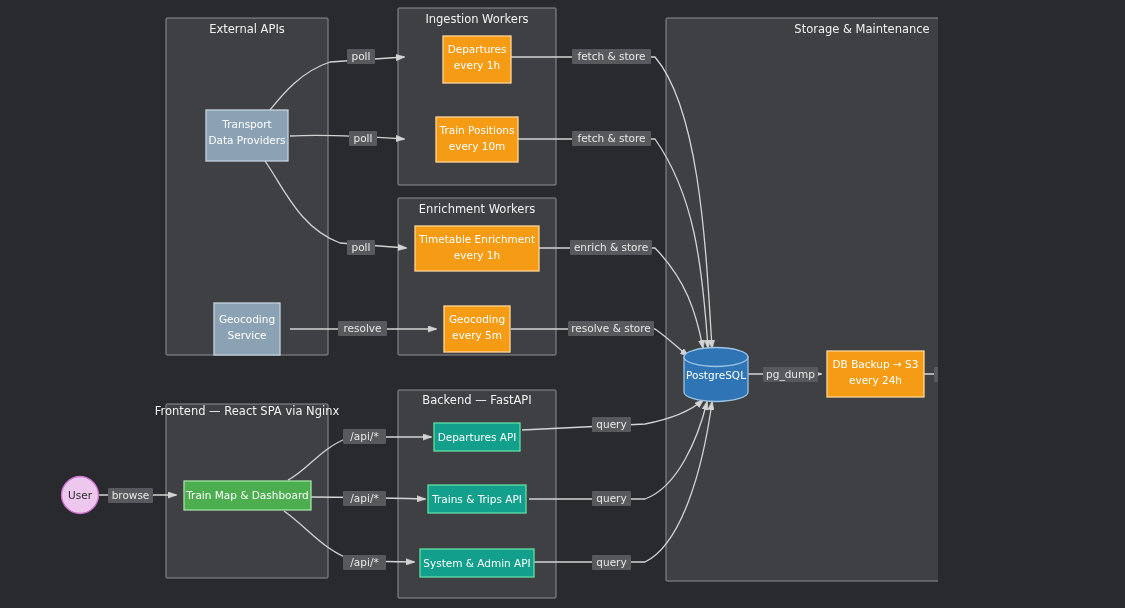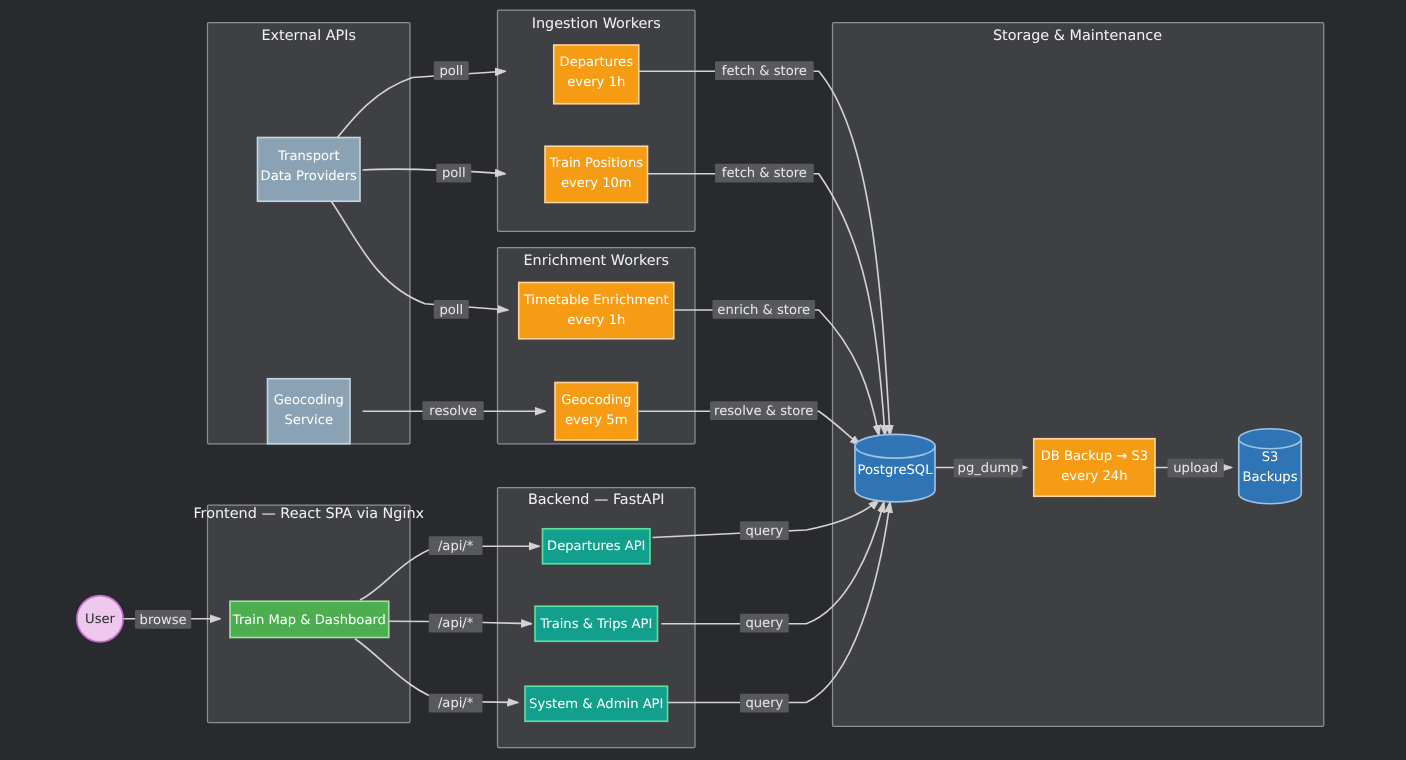--- a/index.html
+++ b/index.html
@@ -2,25 +2,26 @@
 <html><head>
 <meta charset="utf-8">
 <style>
   html, body {
     margin: 0;
     padding: 0;
     background: #282a2e;
   }
   #canvas {
     position: relative;
-    width: 1125px;
+    width: 920px;
     height: 608px;
     background: #282a2e;
     font-family: "DejaVu Sans", sans-serif;
     overflow: hidden;
+    padding-left: 18px;
   }
   svg.layer {
     position: absolute;
     left: 0; top: 0;
     width: 1125px;
     height: 608px;
   }
   #edge-layer { z-index: 2; }
   #node-layer { z-index: 3; }
 

